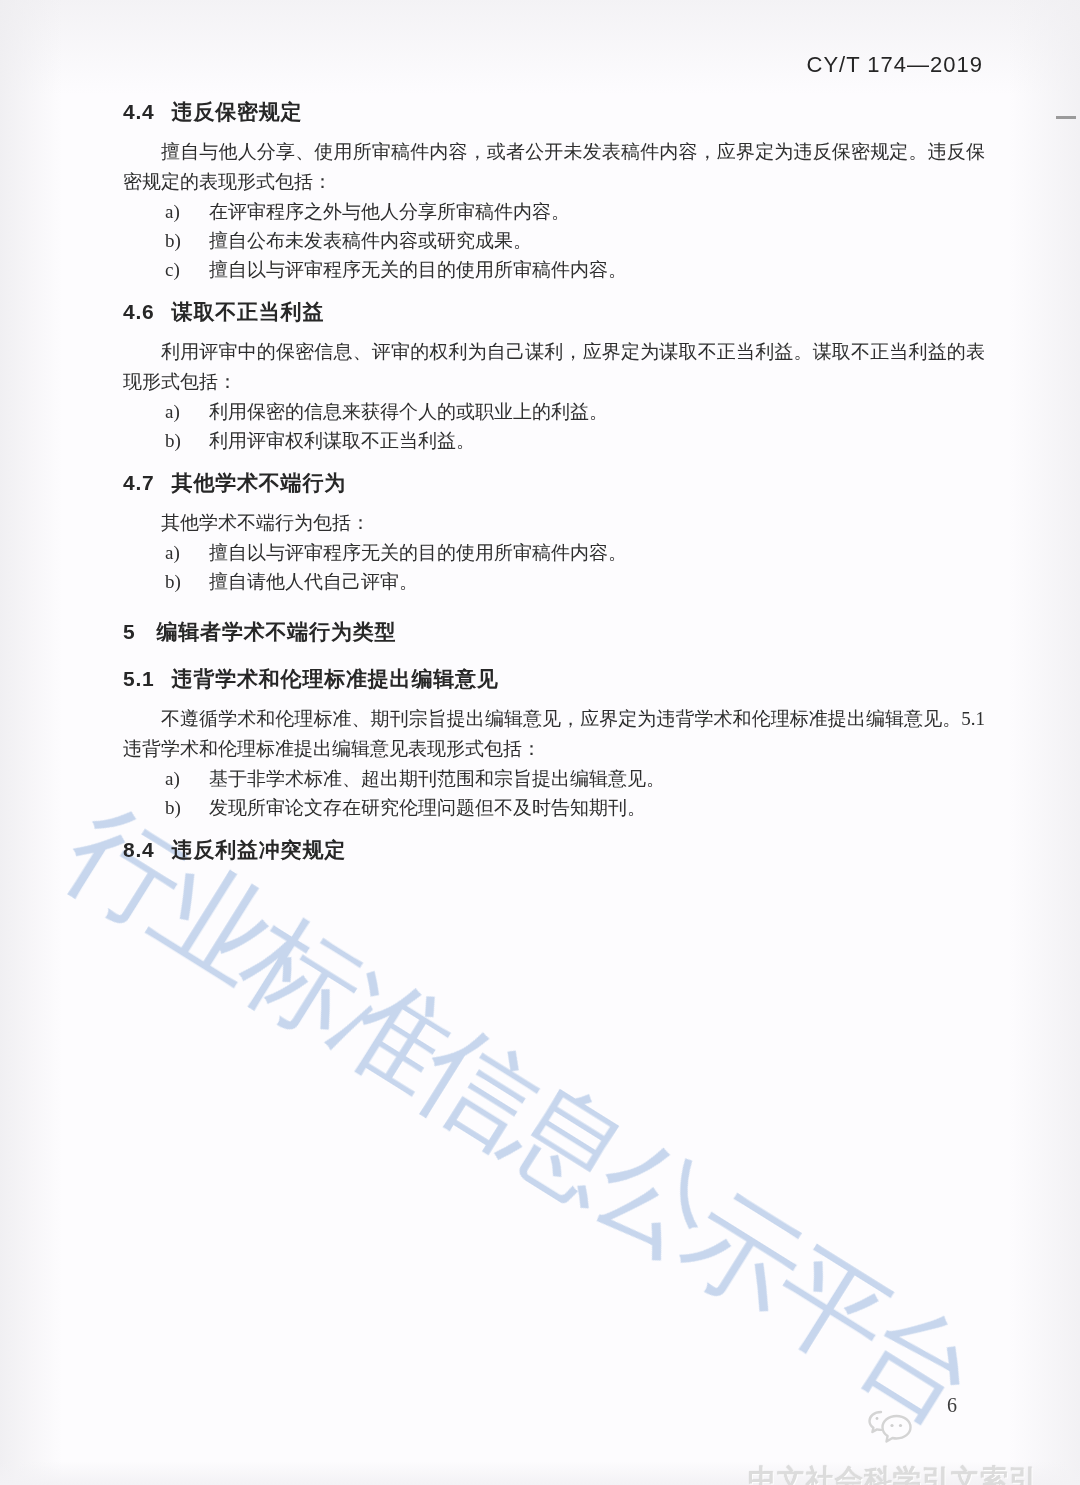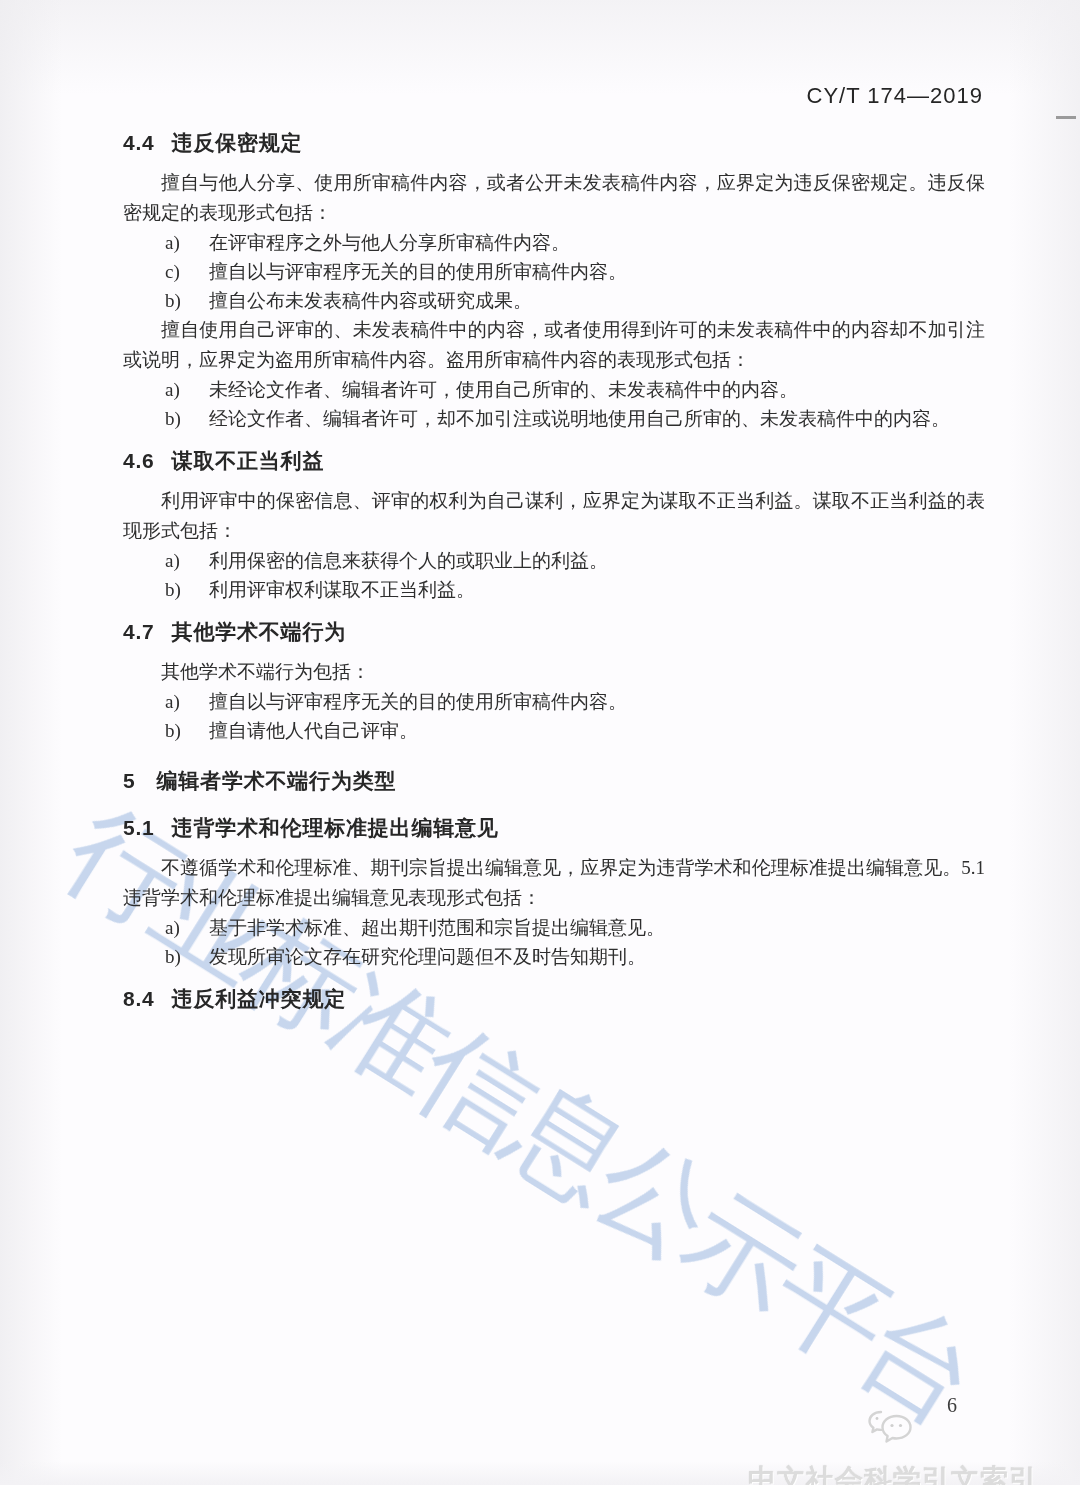--- a/index.html
+++ b/index.html
@@ -22,21 +22,21 @@
     position:absolute;left:118px;top:775px;z-index:0;
     transform:rotate(32deg);transform-origin:0 0;
     font-size:112px;letter-spacing:-8px;white-space:nowrap;
     font-family:"Liberation Serif","DejaVu Serif",serif;
     color:rgba(125,162,214,.42);
     filter:blur(.4px);
     pointer-events:none;
   }
   .doc-code-row{
     position:relative;z-index:1;
-    padding:83px 97px 0 0;text-align:right;
+    padding:52px 97px 0 0;text-align:right;
     font-family:"Liberation Sans","DejaVu Sans",sans-serif;
     font-size:22px;line-height:26px;letter-spacing:1px;color:#252525;
   }
   .doc-content{
     position:relative;z-index:1;
     margin:18px 95px 0 123px;
     font-size:19px;line-height:30px;
     text-align:justify;
   }
   .sec-heading{
@@ -88,30 +88,25 @@
   </div>
 
   <div class="artifact-dash"></div>
 
   <div class="doc-content">
       <section class="sec">
       <h2 class="sec-heading"><span class="sec-num">4.4</span><span>违反保密规定</span></h2>
       <div class="sec-body">
           <p class="para">擅自与他人分享、使用所审稿件内容，或者公开未发表稿件内容，应界定为违反保密规定。违反保密规定的表现形式包括：</p>
           <div class="li"><span class="li-label">a)</span><span>在评审程序之外与他人分享所审稿件内容。</span></div>
+          <div class="li"><span class="li-label">b)</span><span>擅自公布未发表稿件内容或研究成果。</span></div>
           <div class="li"><span class="li-label">c)</span><span>擅自以与评审程序无关的目的使用所审稿件内容。</span></div>
-          <div class="li"><span class="li-label">b)</span><span>擅自公布未发表稿件内容或研究成果。</span></div>
         </div>
     </section>
       <section class="sec">
-      <div class="sec-body">
-          <p class="para">擅自使用自己评审的、未发表稿件中的内容，或者使用得到许可的未发表稿件中的内容却不加引注或说明，应界定为盗用所审稿件内容。盗用所审稿件内容的表现形式包括：</p>
-          <div class="li"><span class="li-label">a)</span><span>未经论文作者、编辑者许可，使用自己所审的、未发表稿件中的内容。</span></div>
-          <div class="li"><span class="li-label">b)</span><span>经论文作者、编辑者许可，却不加引注或说明地使用自己所审的、未发表稿件中的内容。</span></div>
-        </div>
     </section>
       <section class="sec">
       <h2 class="sec-heading"><span class="sec-num">4.6</span><span>谋取不正当利益</span></h2>
       <div class="sec-body">
           <p class="para">利用评审中的保密信息、评审的权利为自己谋利，应界定为谋取不正当利益。谋取不正当利益的表现形式包括：</p>
           <div class="li"><span class="li-label">a)</span><span>利用保密的信息来获得个人的或职业上的利益。</span></div>
           <div class="li"><span class="li-label">b)</span><span>利用评审权利谋取不正当利益。</span></div>
         </div>
     </section>
       <section class="sec">

